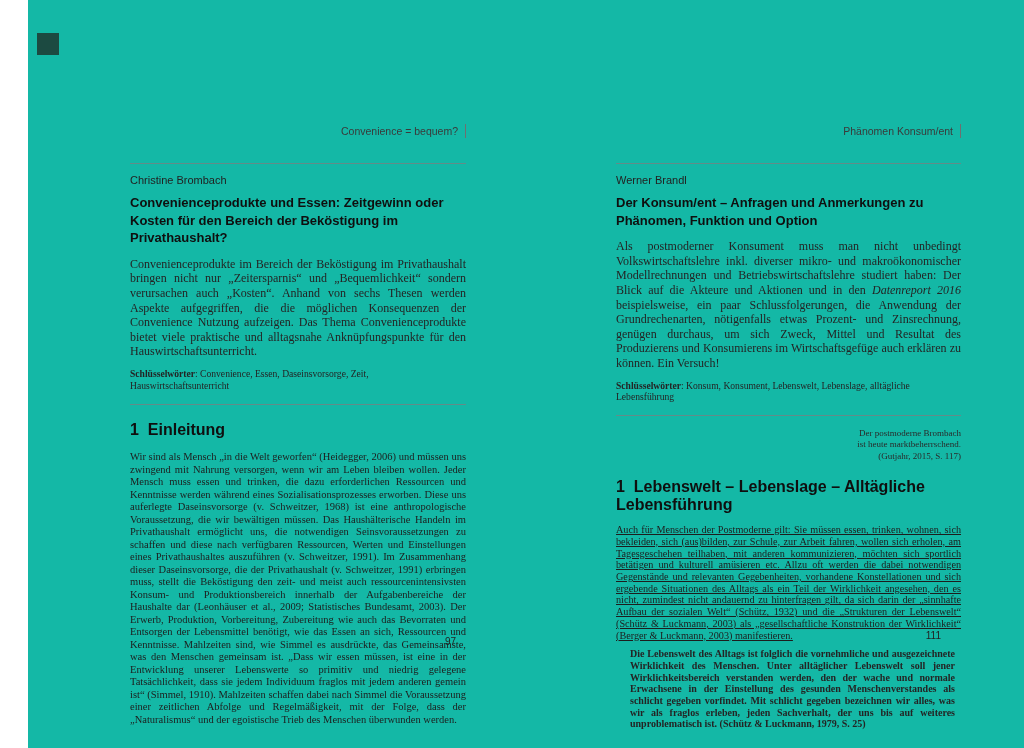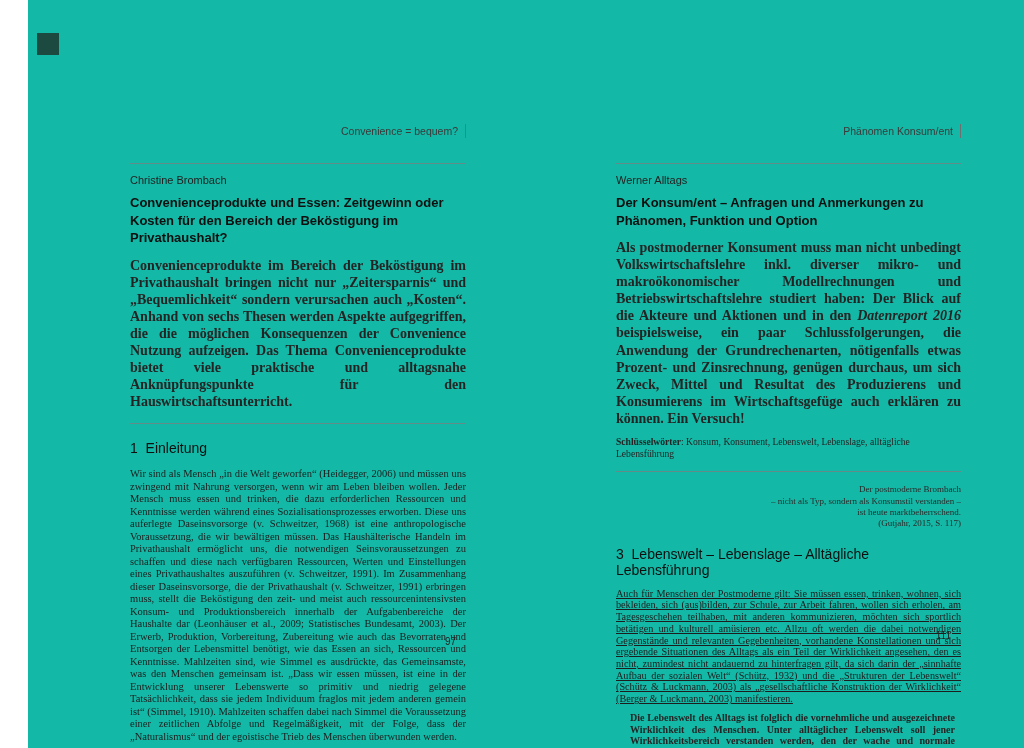--- a/index.html
+++ b/index.html
@@ -60,25 +60,24 @@
   .title {
     margin: 8px 0 0 0;
     font-family: "Liberation Sans", sans-serif;
     font-weight: bold;
     font-size: 13px;
     line-height: 1.35;
     color: #0f0f0f;
   }
   .abstract {
     margin: 10px 0 0 0;
-    font-size: 14px;
+    font-size: 12px;
     line-height: 1.22;
     text-align: justify;
     color: #242424;
-    font-weight: bold;
   }
   .abstract .it { font-style: italic; }
   .keywords {
     margin: 9px 0 0 0;
     font-size: 9.6px;
     line-height: 1.22;
     color: #242424;
   }
   .keywords b { font-weight: bold; }
   .rule.mid-left  { margin-top: 13px; }
@@ -86,22 +85,22 @@
   .epigraph {
     margin-top: 12px;
     text-align: right;
     font-size: 9px;
     line-height: 1.26;
     color: #2a2a2a;
   }
   .section {
     margin: 16px 0 0 0;
     font-family: "Liberation Sans", sans-serif;
-    font-weight: normal;
-    font-size: 14px;
+    font-weight: bold;
+    font-size: 16px;
     color: #0f0f0f;
     white-space: pre-wrap;
   }
   .body-text {
     margin: 12px 0 0 0;
     font-size: 10.5px;
     line-height: 1.19;
     text-align: justify;
     color: #1d1d1d;
   }
@@ -116,62 +115,64 @@
     color: #242424;
     font-weight: bold;
   }
   .page-num {
     position: absolute;
     font-family: "Liberation Sans", sans-serif;
     font-size: 10px;
     color: #222222;
   }
   .page.left  .page-num { top: 516px; right: 10px; }
-  .page.right .page-num { top: 510px; right: 10px; }
+  .page.right .page-num { top: 510px; right: 20px; }
 </style>
 </head>
 <body>
 
 <div class="canvas">
 
   <div class="corner-mark"></div>
 
   <section class="page left">
     <div class="running-head-row">
       <span>Convenience = bequem?</span><span class="head-bar"></span>
     </div>
     <hr class="rule top">
     <div class="author">Christine Brombach</div>
     <h1 class="title">Convenienceprodukte und Essen: Zeitgewinn oder Kosten für den Bereich der Beköstigung im Privathaushalt?</h1>
     <p class="abstract">Convenienceprodukte im Bereich der Beköstigung im Privathaushalt bringen nicht nur „Zeitersparnis“ und „Bequemlichkeit“ sondern verursachen auch „Kosten“. Anhand von sechs Thesen werden Aspekte aufgegriffen, die die möglichen Konsequenzen der Convenience Nutzung aufzeigen. Das Thema Convenienceprodukte bietet viele praktische und alltagsnahe Anknüpfungspunkte für den Hauswirtschaftsunterricht.</p>
+    <p class="keywords">
+      <b>Schlüsselwörter</b><span>: Convenience, Essen, Daseinsvorsorge, Zeit, Hauswirtschaftsunterricht</span>
+    </p>
     <hr class="rule mid-left">
     <h2 class="section">1  Einleitung</h2>
     <p class="body-text">Wir sind als Mensch „in die Welt geworfen“ (Heidegger, 2006) und müssen uns zwingend mit Nahrung versorgen, wenn wir am Leben bleiben wollen. Jeder Mensch muss essen und trinken, die dazu erforderlichen Ressourcen und Kenntnisse werden während eines Sozialisationsprozesses erworben. Diese uns auferlegte Daseinsvorsorge (v. Schweitzer, 1968) ist eine anthropologische Voraussetzung, die wir bewältigen müssen. Das Haushälterische Handeln im Privathaushalt ermöglicht uns, die notwendigen Seinsvoraussetzungen zu schaffen und diese nach verfügbaren Ressourcen, Werten und Einstellungen eines Privathaushaltes auszuführen (v. Schweitzer, 1991). Im Zusammenhang dieser Daseinsvorsorge, die der Privathaushalt (v. Schweitzer, 1991) erbringen muss, stellt die Beköstigung den zeit- und meist auch ressourcenintensivsten Konsum- und Produktionsbereich innerhalb der Aufgabenbereiche der Haushalte dar (Leonhäuser et al., 2009; Statistisches Bundesamt, 2003). Der Erwerb, Produktion, Vorbereitung, Zubereitung wie auch das Bevorraten und Entsorgen der Lebensmittel benötigt, wie das Essen an sich, Ressourcen und Kenntnisse. Mahlzeiten sind, wie Simmel es ausdrückte, das Gemeinsamste, was den Menschen gemeinsam ist. „Dass wir essen müssen, ist eine in der Entwicklung unserer Lebenswerte so primitiv und niedrig gelegene Tatsächlichkeit, dass sie jedem Individuum fraglos mit jedem anderen gemein ist“ (Simmel, 1910). Mahlzeiten schaffen dabei nach Simmel die Voraussetzung einer zeitlichen Abfolge und Regelmäßigkeit, mit der Folge, dass der „Naturalismus“ und der egoistische Trieb des Menschen überwunden werden.</p>
     <div class="page-num">97</div>
   </section>
 
   <section class="page right">
     <div class="running-head-row">
       <span>Phänomen Konsum/ent</span><span class="head-bar"></span>
     </div>
     <hr class="rule top">
-    <div class="author">Werner Alltags</div>
+    <div class="author">Werner Brandl</div>
     <h1 class="title">Der Konsum/ent – Anfragen und Anmerkungen zu Phänomen, Funktion und Option</h1>
     <p class="abstract">
       <span>Als postmoderner Konsument muss man nicht unbedingt Volkswirtschaftslehre inkl. diverser mikro- und makroökonomischer Modellrechnungen und Betriebswirtschaftslehre studiert haben: Der Blick auf die Akteure und Aktionen und in den </span><span class="it">Datenreport 2016</span><span> beispielsweise, ein paar Schlussfolgerungen, die Anwendung der Grundrechenarten, nötigenfalls etwas Prozent- und Zinsrechnung, genügen durchaus, um sich Zweck, Mittel und Resultat des Produzierens und Konsumierens im Wirtschaftsgefüge auch erklären zu können. Ein Versuch!</span>
     </p>
     <p class="keywords">
       <b>Schlüsselwörter</b><span>: Konsum, Konsument, Lebenswelt, Lebenslage, alltägliche Lebensführung</span>
     </p>
     <hr class="rule mid-right">
     <div class="epigraph">
       <div>Der postmoderne Brombach</div>
-      <div>– nicht als Typ, sondern als Konsumstil verstanden –</div>
       <div>ist heute marktbeherrschend.</div>
       <div>(Gutjahr, 2015, S. 117)</div>
     </div>
-    <h2 class="section">3  Lebenswelt – Lebenslage – Alltägliche Lebensführung</h2>
+    <h2 class="section">1  Lebenswelt – Lebenslage – Alltägliche Lebensführung</h2>
     <p class="body-text">Auch für Menschen der Postmoderne gilt: Sie müssen essen, trinken, wohnen, sich bekleiden, sich (aus)bilden, zur Schule, zur Arbeit fahren, wollen sich erholen, am Tagesgeschehen teilhaben, mit anderen kommunizieren, möchten sich sportlich betätigen und kulturell amüsieren etc. Allzu oft werden die dabei notwendigen Gegenstände und relevanten Gegebenheiten, vorhandene Konstellationen und sich ergebende Situationen des Alltags als ein Teil der Wirklichkeit angesehen, den es nicht, zumindest nicht andauernd zu hinterfragen gilt, da sich darin der „sinnhafte Aufbau der sozialen Welt“ (Schütz, 1932) und die „Strukturen der Lebenswelt“ (Schütz &amp; Luckmann, 2003) als „gesellschaftliche Konstruktion der Wirklichkeit“ (Berger &amp; Luckmann, 2003) manifestieren.</p>
     <p class="block-quote">Die Lebenswelt des Alltags ist folglich die vornehmliche und ausgezeichnete Wirklichkeit des Menschen. Unter alltäglicher Lebenswelt soll jener Wirklichkeitsbereich verstanden werden, den der wache und normale Erwachsene in der Einstellung des gesunden Menschenverstandes als schlicht gegeben vorfindet. Mit schlicht gegeben bezeichnen wir alles, was wir als fraglos erleben, jeden Sachverhalt, der uns bis auf weiteres unproblematisch ist. (Schütz &amp; Luckmann, 1979, S. 25)</p>
     <div class="page-num">111</div>
   </section>
 
 </div>
 
 </body></html>

